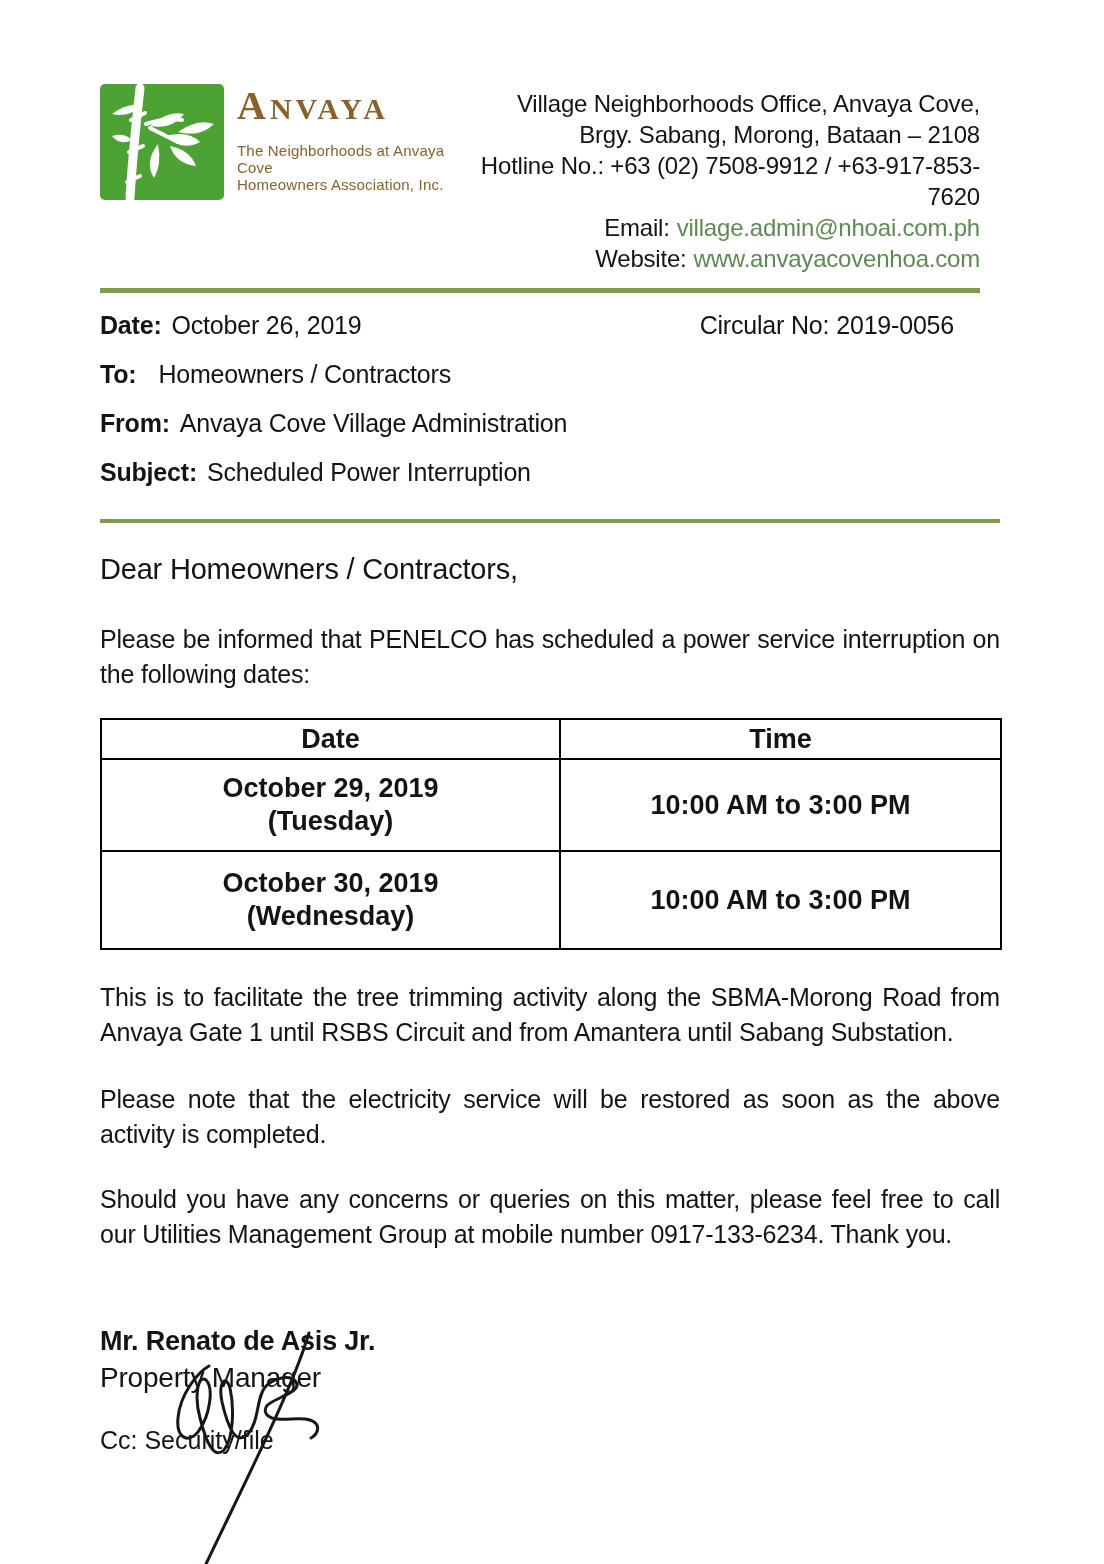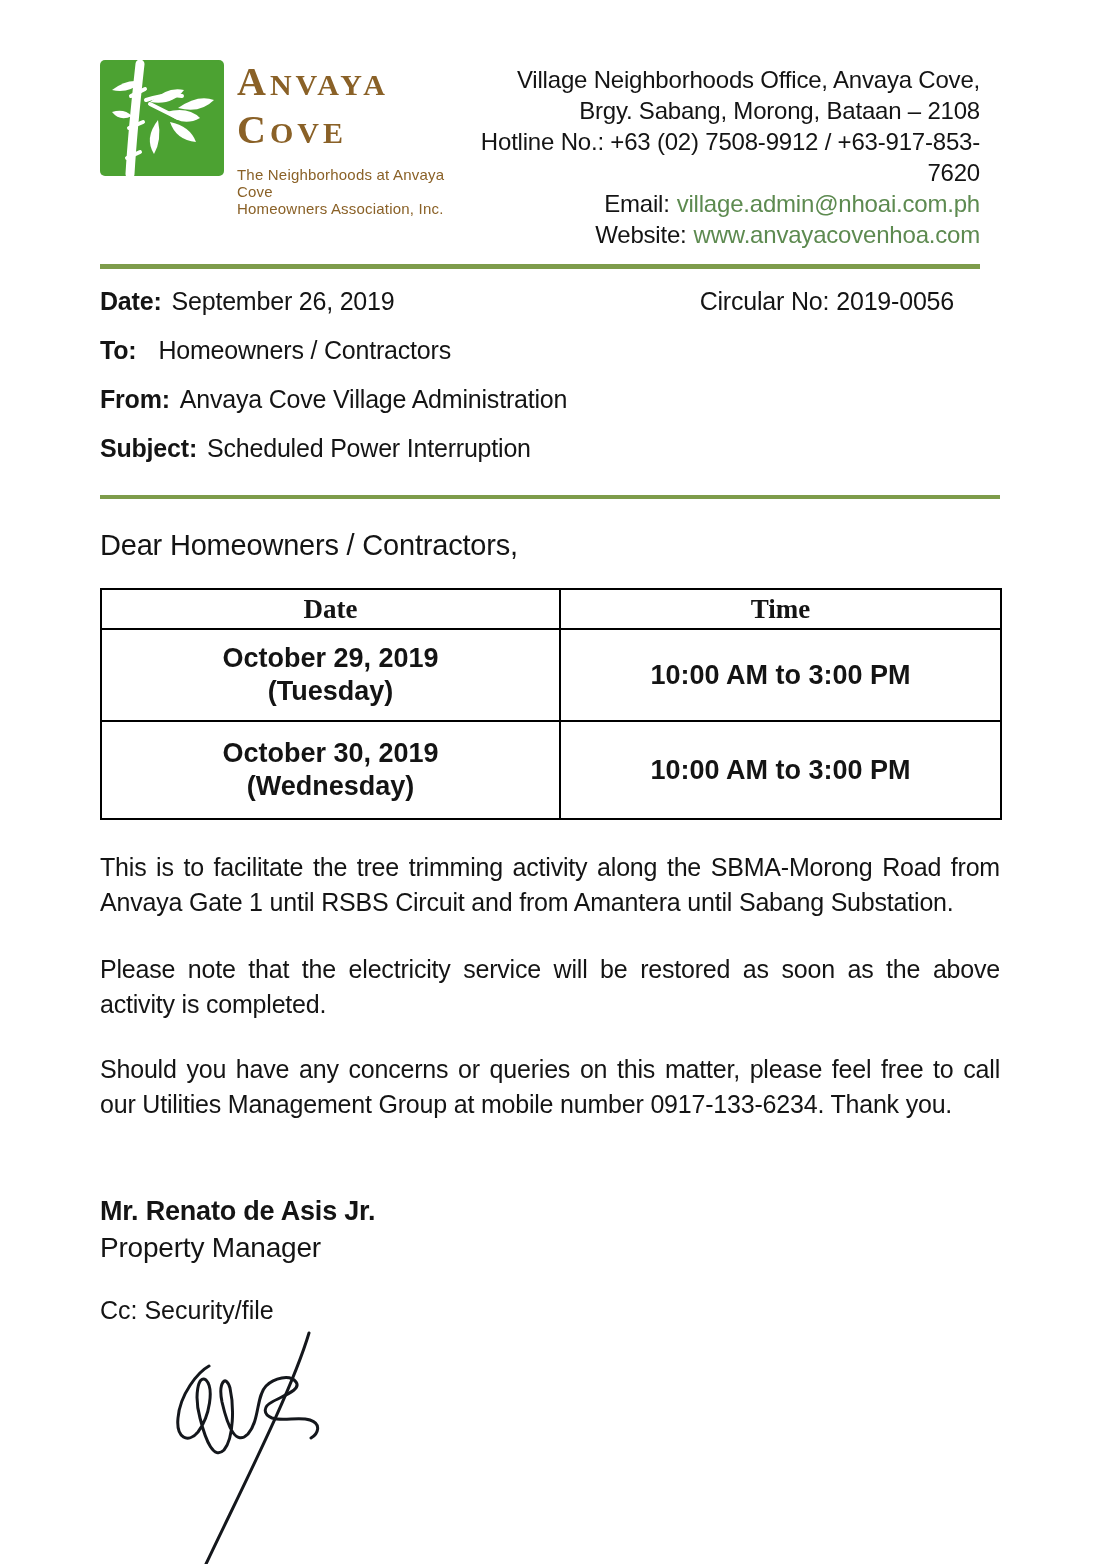--- a/index.html
+++ b/index.html
@@ -6,21 +6,21 @@
   html,body { background:#ffffff; }
   .sheet {
     position:relative; width:1104px; height:1564px; background:#ffffff;
     overflow:hidden;
     font-family:"Liberation Sans","DejaVu Sans",sans-serif;
     color:#141414;
   }
   .content { position:absolute; left:100px; top:0; width:900px; }
 
   
-  .header-row { margin-top:60px; display:flex; justify-content:flex-end; }
+  .header-row { margin-top:84px; display:flex; justify-content:flex-end; }
   .logo-area { display:flex; gap:13px; }
   .logo-square { width:124px; height:116px; background:#4ca232; border-radius:5px; flex:none; }
   .logo-text { padding-top:2px; }
   .logo-word { color:#8a6127; font-family:"Liberation Serif","DejaVu Serif",serif;
                font-weight:bold; letter-spacing:4px; line-height:40px; white-space:nowrap; }
   .logo-word .big  { font-size:40px; }
   .logo-word .rest { font-size:30px; }
   .logo-tagline { margin-top:8px; color:#8a6127; font-size:15px; line-height:17px;
                   letter-spacing:0.2px; }
   .contact { text-align:right; font-size:24px; line-height:31px; margin-right:20px;
@@ -44,21 +44,21 @@
   .salutation { margin-top:30px; font-size:29px; letter-spacing:-0.2px; }
   .para { font-size:25px; line-height:35px; text-align:justify; letter-spacing:-0.2px; }
   .p1 { margin-top:36px; }
   .p2 { margin-top:30px; }
   .p3 { margin-top:32px; }
   .p4 { margin-top:30px; }
 
   
   .sched { margin-top:26px; width:900px; border-collapse:collapse; table-layout:fixed; }
   .sched th, .sched td { border:2px solid #000; text-align:center; font-weight:bold; }
-  .sched th { height:40px; font-size:27px;font-family:Liberation Serif, serif; }
+  .sched th { height:40px; font-size:27px; }
   .sched td { font-size:27px; line-height:33px; }
   .sched col.c1 { width:459px; }
   .sched col.c2 { width:441px; }
   .row-a td { height:92px; }
   .row-b td { height:98px; }
 
   
   .closing { margin-top:68px; font-size:25px; }
   .signer-name { margin-top:74px; font-size:27px; font-weight:bold; letter-spacing:-0.2px; }
   .signer-title { margin-top:5px; font-size:28px; letter-spacing:-0.2px; }
@@ -90,61 +90,61 @@
               <path d="M66,52 q22,-6 34,6 q-18,10 -34,-6z"></path>
               <path d="M70,62 q20,4 26,20 q-20,-2 -26,-20z"></path>
               <path d="M58,60 q4,20 -4,34 q-10,-16 4,-34z"></path>
               <path d="M78,48 q20,-14 36,-8 q-14,14 -36,8z"></path>
               <path d="M12,52 q12,-4 20,4 q-12,6 -20,-4z"></path>
             </g>
           </svg>
         </div>
         <div class="logo-text">
           <div class="logo-word"><span class="big">A</span><span class="rest">NVAYA</span></div>
-          <div class="logo-word"><span class="big">C</span><span class="rest">OVE</span></div>
           <div class="logo-tagline">
             <div>The Neighborhoods at Anvaya Cove</div>
             <div>Homeowners Association, Inc.</div>
           </div>
         </div>
       </div>
       <div class="contact">
         <div>Village Neighborhoods Office, Anvaya Cove,</div>
         <div>Brgy. Sabang, Morong, Bataan – 2108</div>
         <div>Hotline No.: +63 (02) 7508-9912 / +63-917-853-7620</div>
         <div><span>Email:</span><a href="#" class="green-link">village.admin@nhoai.com.ph</a></div>
         <div><span>Website:</span><a href="#" class="green-link">www.anvayacovenhoa.com</a></div>
       </div>
     </div>
 
     <div class="divider1"></div>
 
     <div class="meta">
       <div class="meta-row">
         <span class="lbl">Date:</span>
-        <span>September 26, 2019</span>
+        <span>October 26, 2019</span>
         <span class="circular"><span>Circular No:</span><span class="num">2019-0056</span></span>
       </div>
       <div class="meta-row">
         <span class="lbl lbl-to">To:</span>
         <span>Homeowners / Contractors</span>
       </div>
       <div class="meta-row">
         <span class="lbl">From:</span>
         <span>Anvaya Cove Village Administration</span>
       </div>
       <div class="meta-row">
         <span class="lbl">Subject:</span>
         <span>Scheduled Power Interruption</span>
       </div>
     </div>
 
     <div class="divider2"></div>
 
     <div class="salutation">Dear Homeowners / Contractors,</div>
+    <div class="para p1">Please be informed that PENELCO has scheduled a power service interruption on the following dates:</div>
 
     <table class="sched">
       <colgroup>
           <col class="c1">
           <col class="c2">
         </colgroup>
       <tbody>
           <tr>
         <th>Date</th>
         <th>Time</th>

